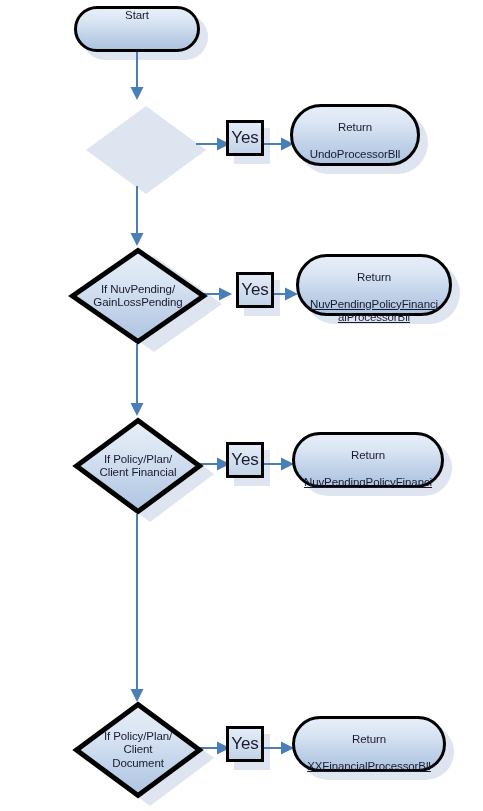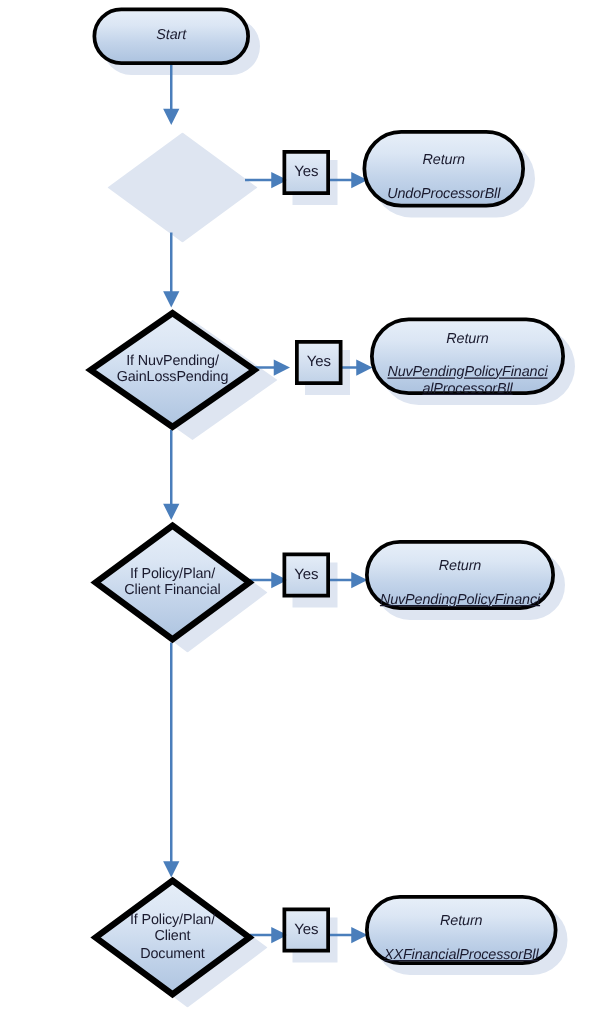--- a/index.html
+++ b/index.html
@@ -37,44 +37,42 @@
   }
 
   
   .rbox {
     position: absolute;
     box-sizing: border-box;
     border: 3.5px solid #000000;
     border-radius: 999px;
     background: linear-gradient(to bottom, #e6eef8 0%, #dbe6f4 28%, #c3d4ea 62%, #aec4e0 100%);
     display: flex;
-    align-items: center;
     justify-content: center;
     z-index: 3;
-    font-style: italic;
   }
   .rshadow {
     position: absolute;
     border-radius: 999px;
     background: #dee5f1;
     z-index: 1;
   }
 
   
   .ybox {
     position: absolute;
     box-sizing: border-box;
     border: 3.5px solid #000000;
     background: linear-gradient(to bottom, #e3ecf7 0%, #d4e0f0 50%, #c2d3e8 100%);
     display: flex;
     align-items: center;
     justify-content: center;
     z-index: 3;
   }
-  .ybox .node-label { font-size: 12px; }
+  .ybox .node-label { font-size: 17px; }
   .yshadow {
     position: absolute;
     background: #dee5f1;
     z-index: 1;
   }
 
   
   .diamond-wrap {
     position: absolute;
     z-index: 3;

